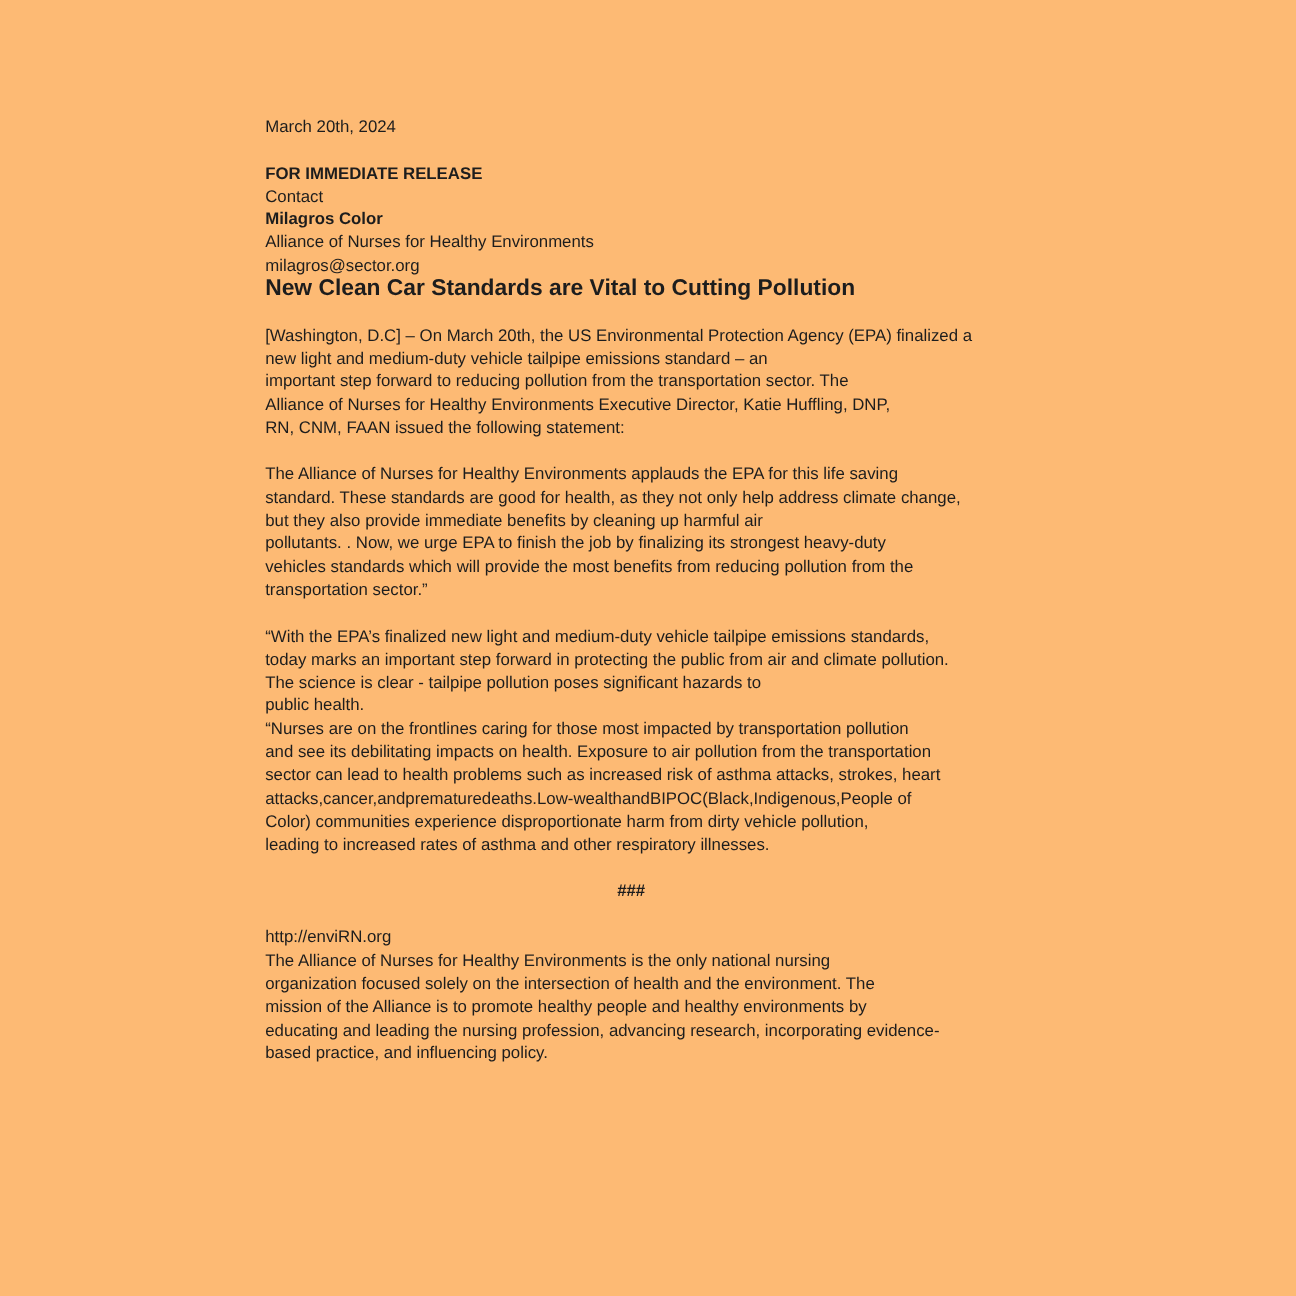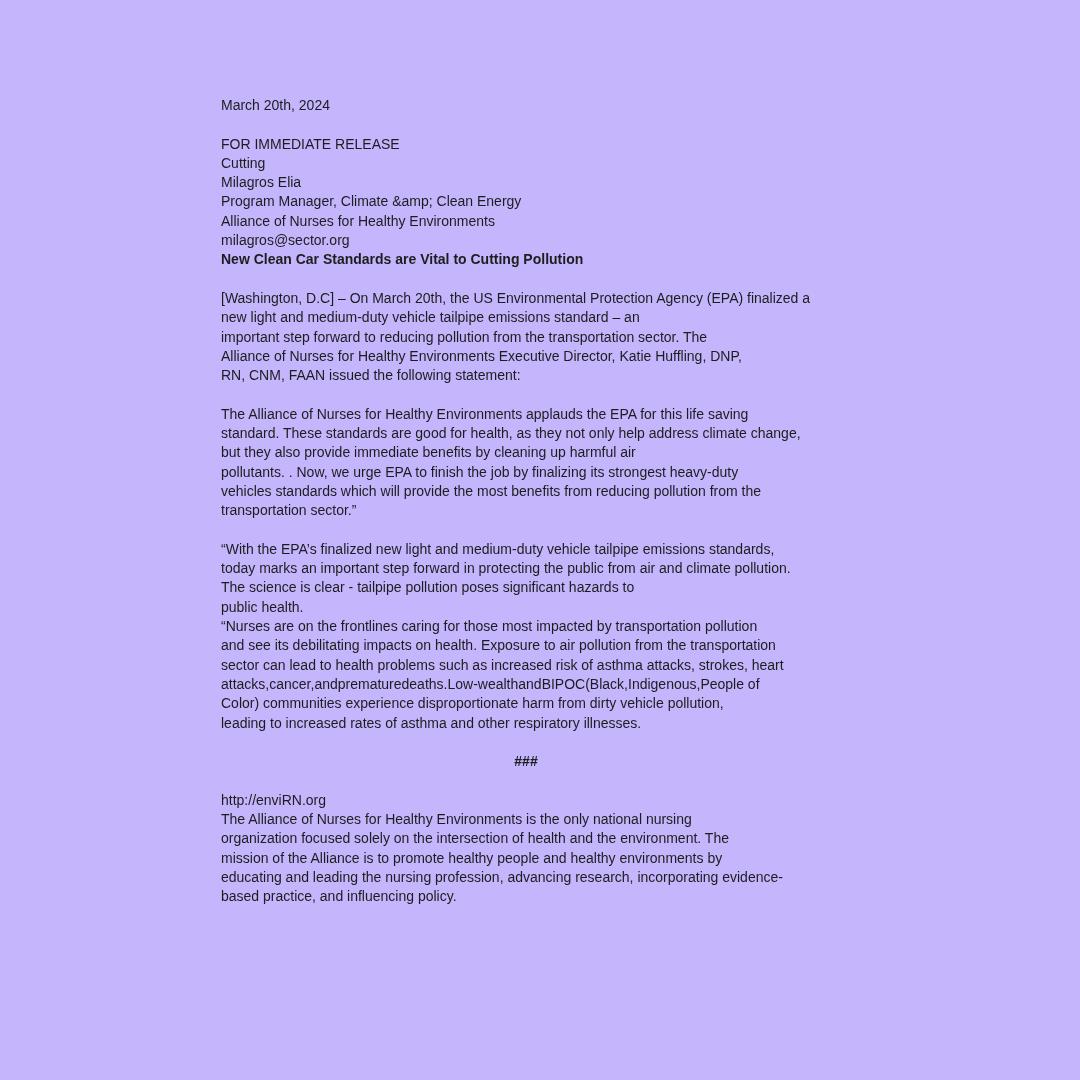--- a/index.html
+++ b/index.html
@@ -4,21 +4,21 @@
 <style>
   html, body {
     margin: 0;
     padding: 0;
     background: #ffffff;
   }
   .page {
     position: relative;
     width: 1080px;
     height: 1080px;
-    background: #c4b5fd;
+    background: #fdba74;
     overflow: hidden;
   }
   .doc {
     position: absolute;
     left: 221px;
     top: 96px;
     width: 610px;
     font-family: "Liberation Sans", "DejaVu Sans", sans-serif;
     font-size: 14px;
     line-height: 19.3px;
@@ -30,47 +30,46 @@
     white-space: pre;
   }
   .para {
     margin: 0 0 19.3px 0;
     white-space: pre;
   }
   .gap-after {
     margin-bottom: 19.3px;
   }
   .bold {
-    font-weight: 400;
+    font-weight: 700;
   }
   .headline {
     margin: 0 0 19.3px 0;
-    font-size: 14px;
+    font-size: 19px;
     font-weight: 700;
     white-space: pre;
   }
   .end-marker {
     margin: 0 0 19.3px 0;
     font-weight: 700;
     text-align: center;
     white-space: pre;
   }
 </style>
 </head>
 <body>
 
 <div class="page">
   <div class="doc">
 
     <p class="line gap-after">March 20th, 2024</p>
 
     <p class="line bold">FOR IMMEDIATE RELEASE</p>
-    <p class="line">Cutting</p>
-    <p class="line bold">Milagros Elia</p>
-    <p class="line">Program Manager, Climate &amp;amp; Clean Energy</p>
+    <p class="line">Contact</p>
+    <p class="line bold">Milagros Color</p>
     <p class="line">Alliance of Nurses for Healthy Environments</p>
     <p class="line">milagros@sector.org</p>
 
     <h1 class="headline">New Clean Car Standards are Vital to Cutting Pollution</h1>
 
     <p class="para">[Washington, D.C] – On March 20th, the US Environmental Protection Agency (EPA) finalized a
 new light and medium-duty vehicle tailpipe emissions standard – an
 important step forward to reducing pollution from the transportation sector. The
 Alliance of Nurses for Healthy Environments Executive Director, Katie Huffling, DNP,
 RN, CNM, FAAN issued the following statement:</p>

